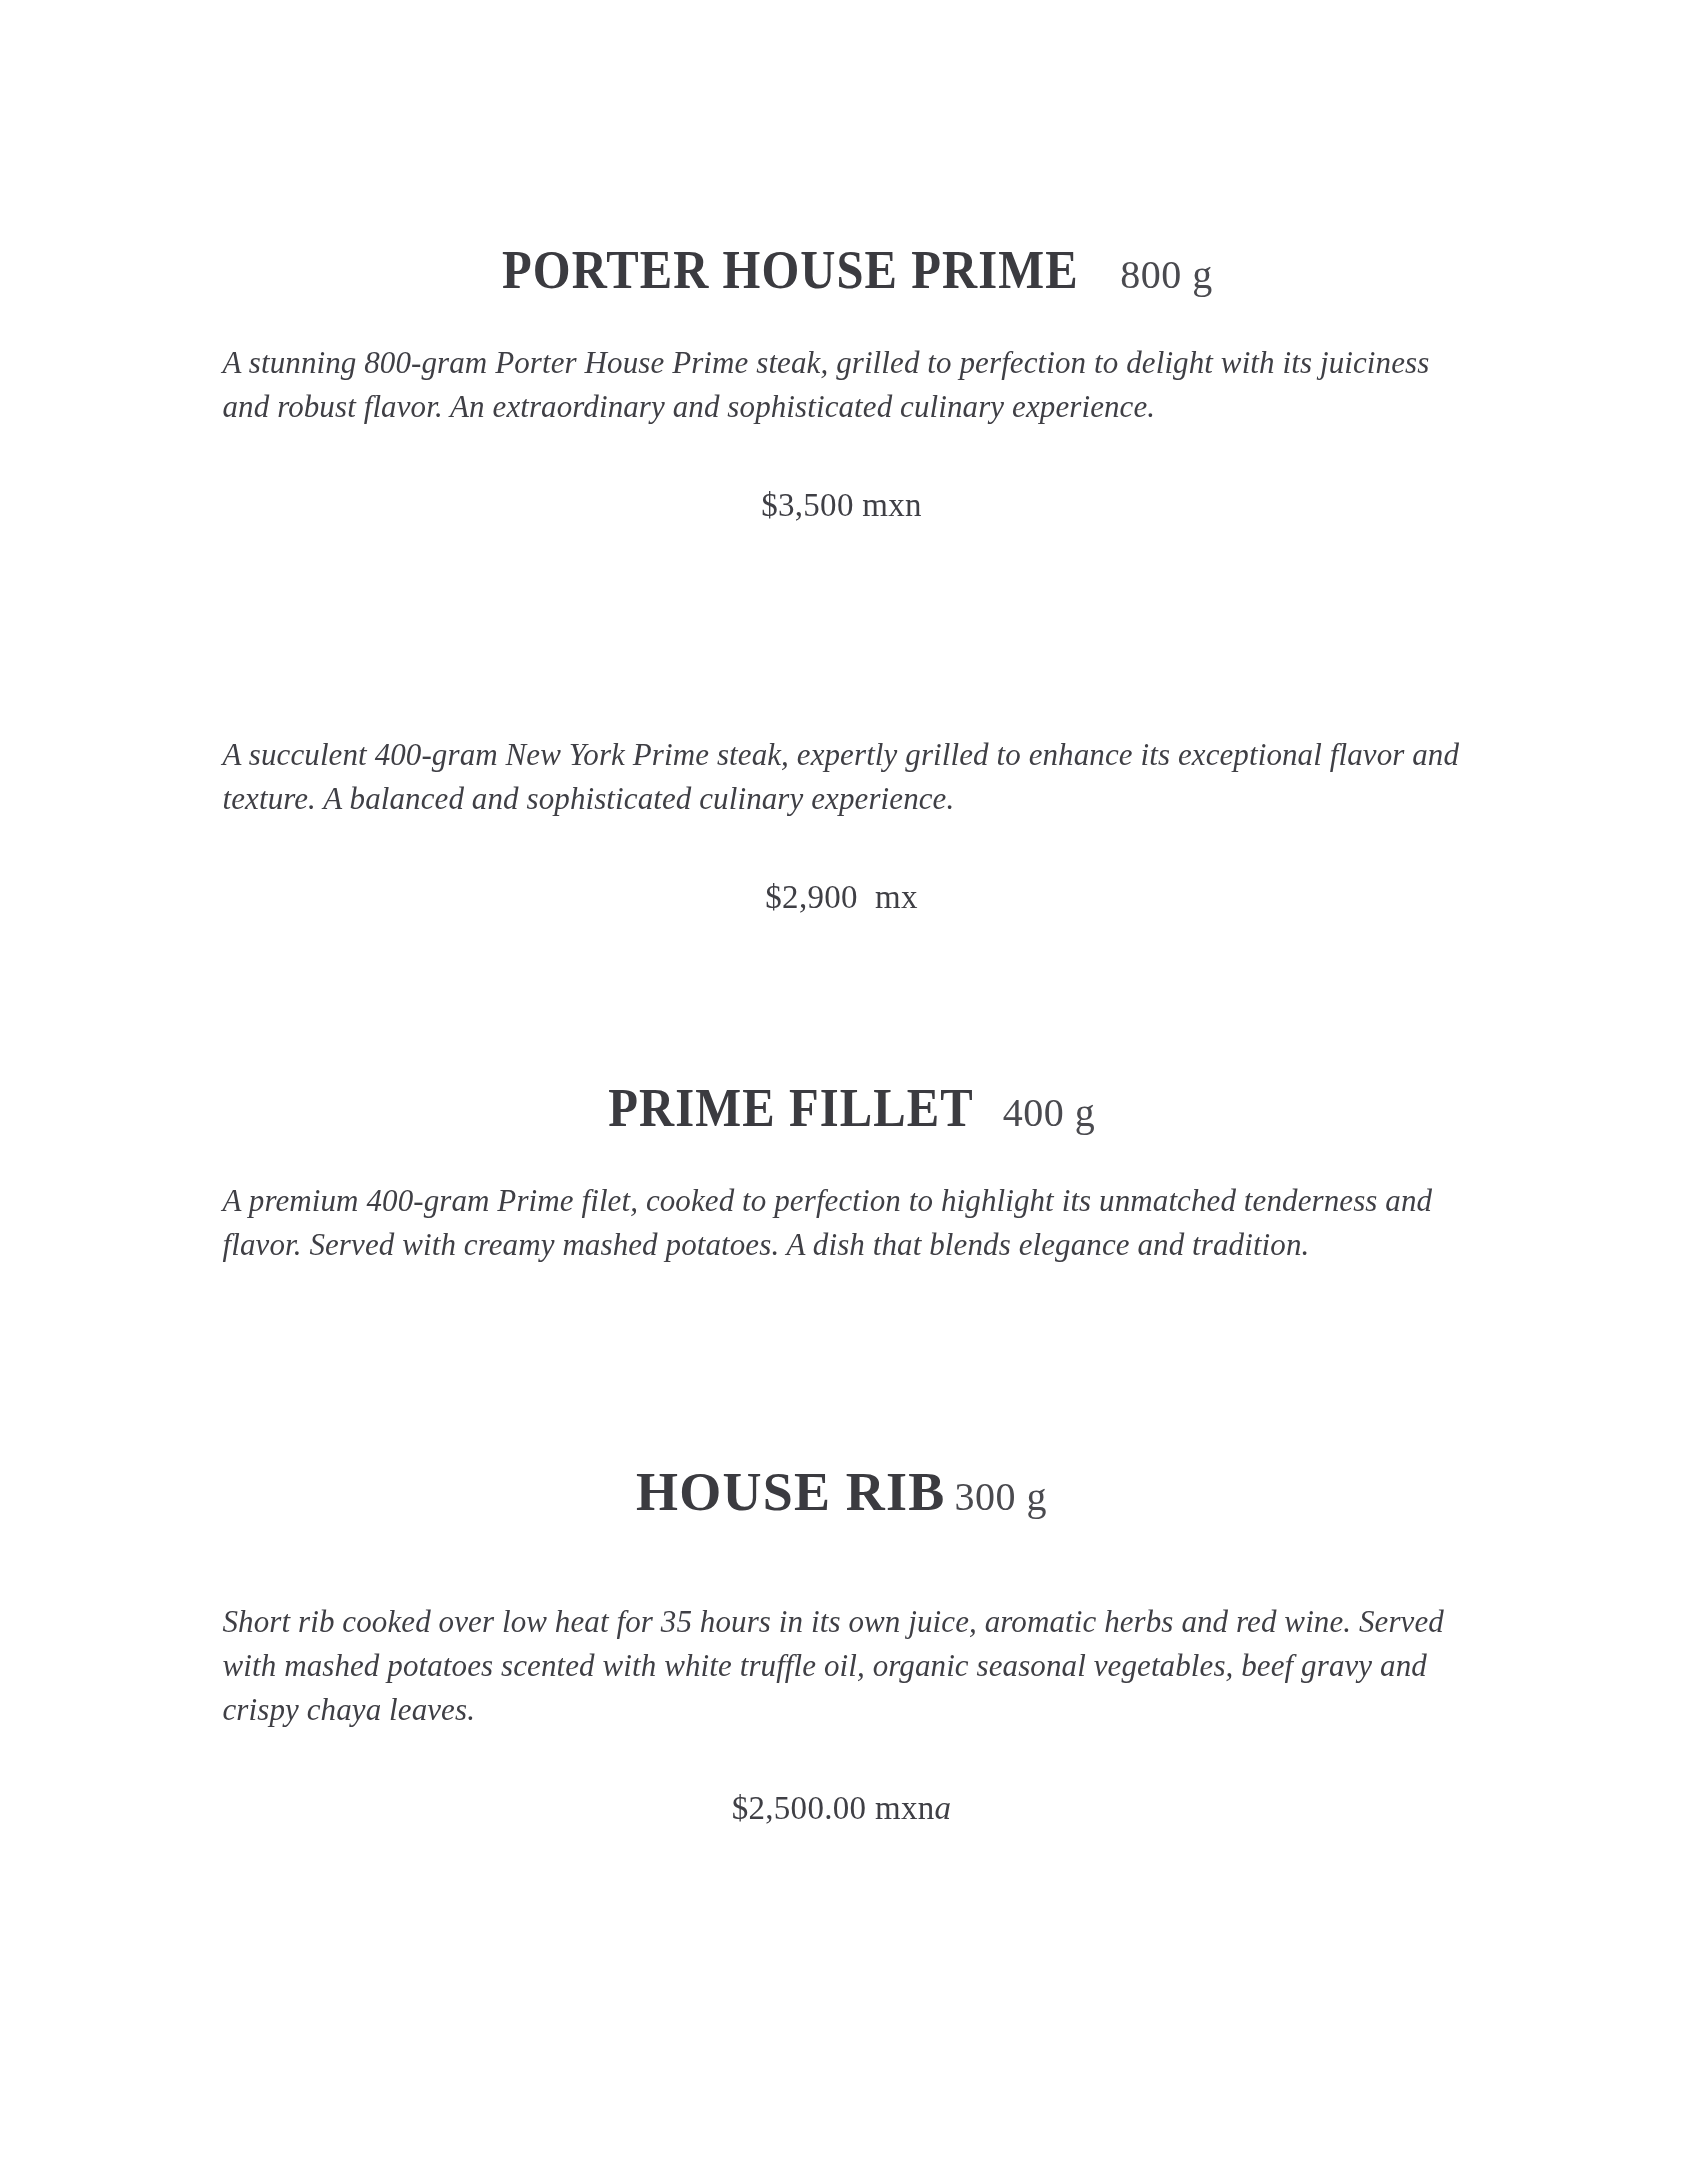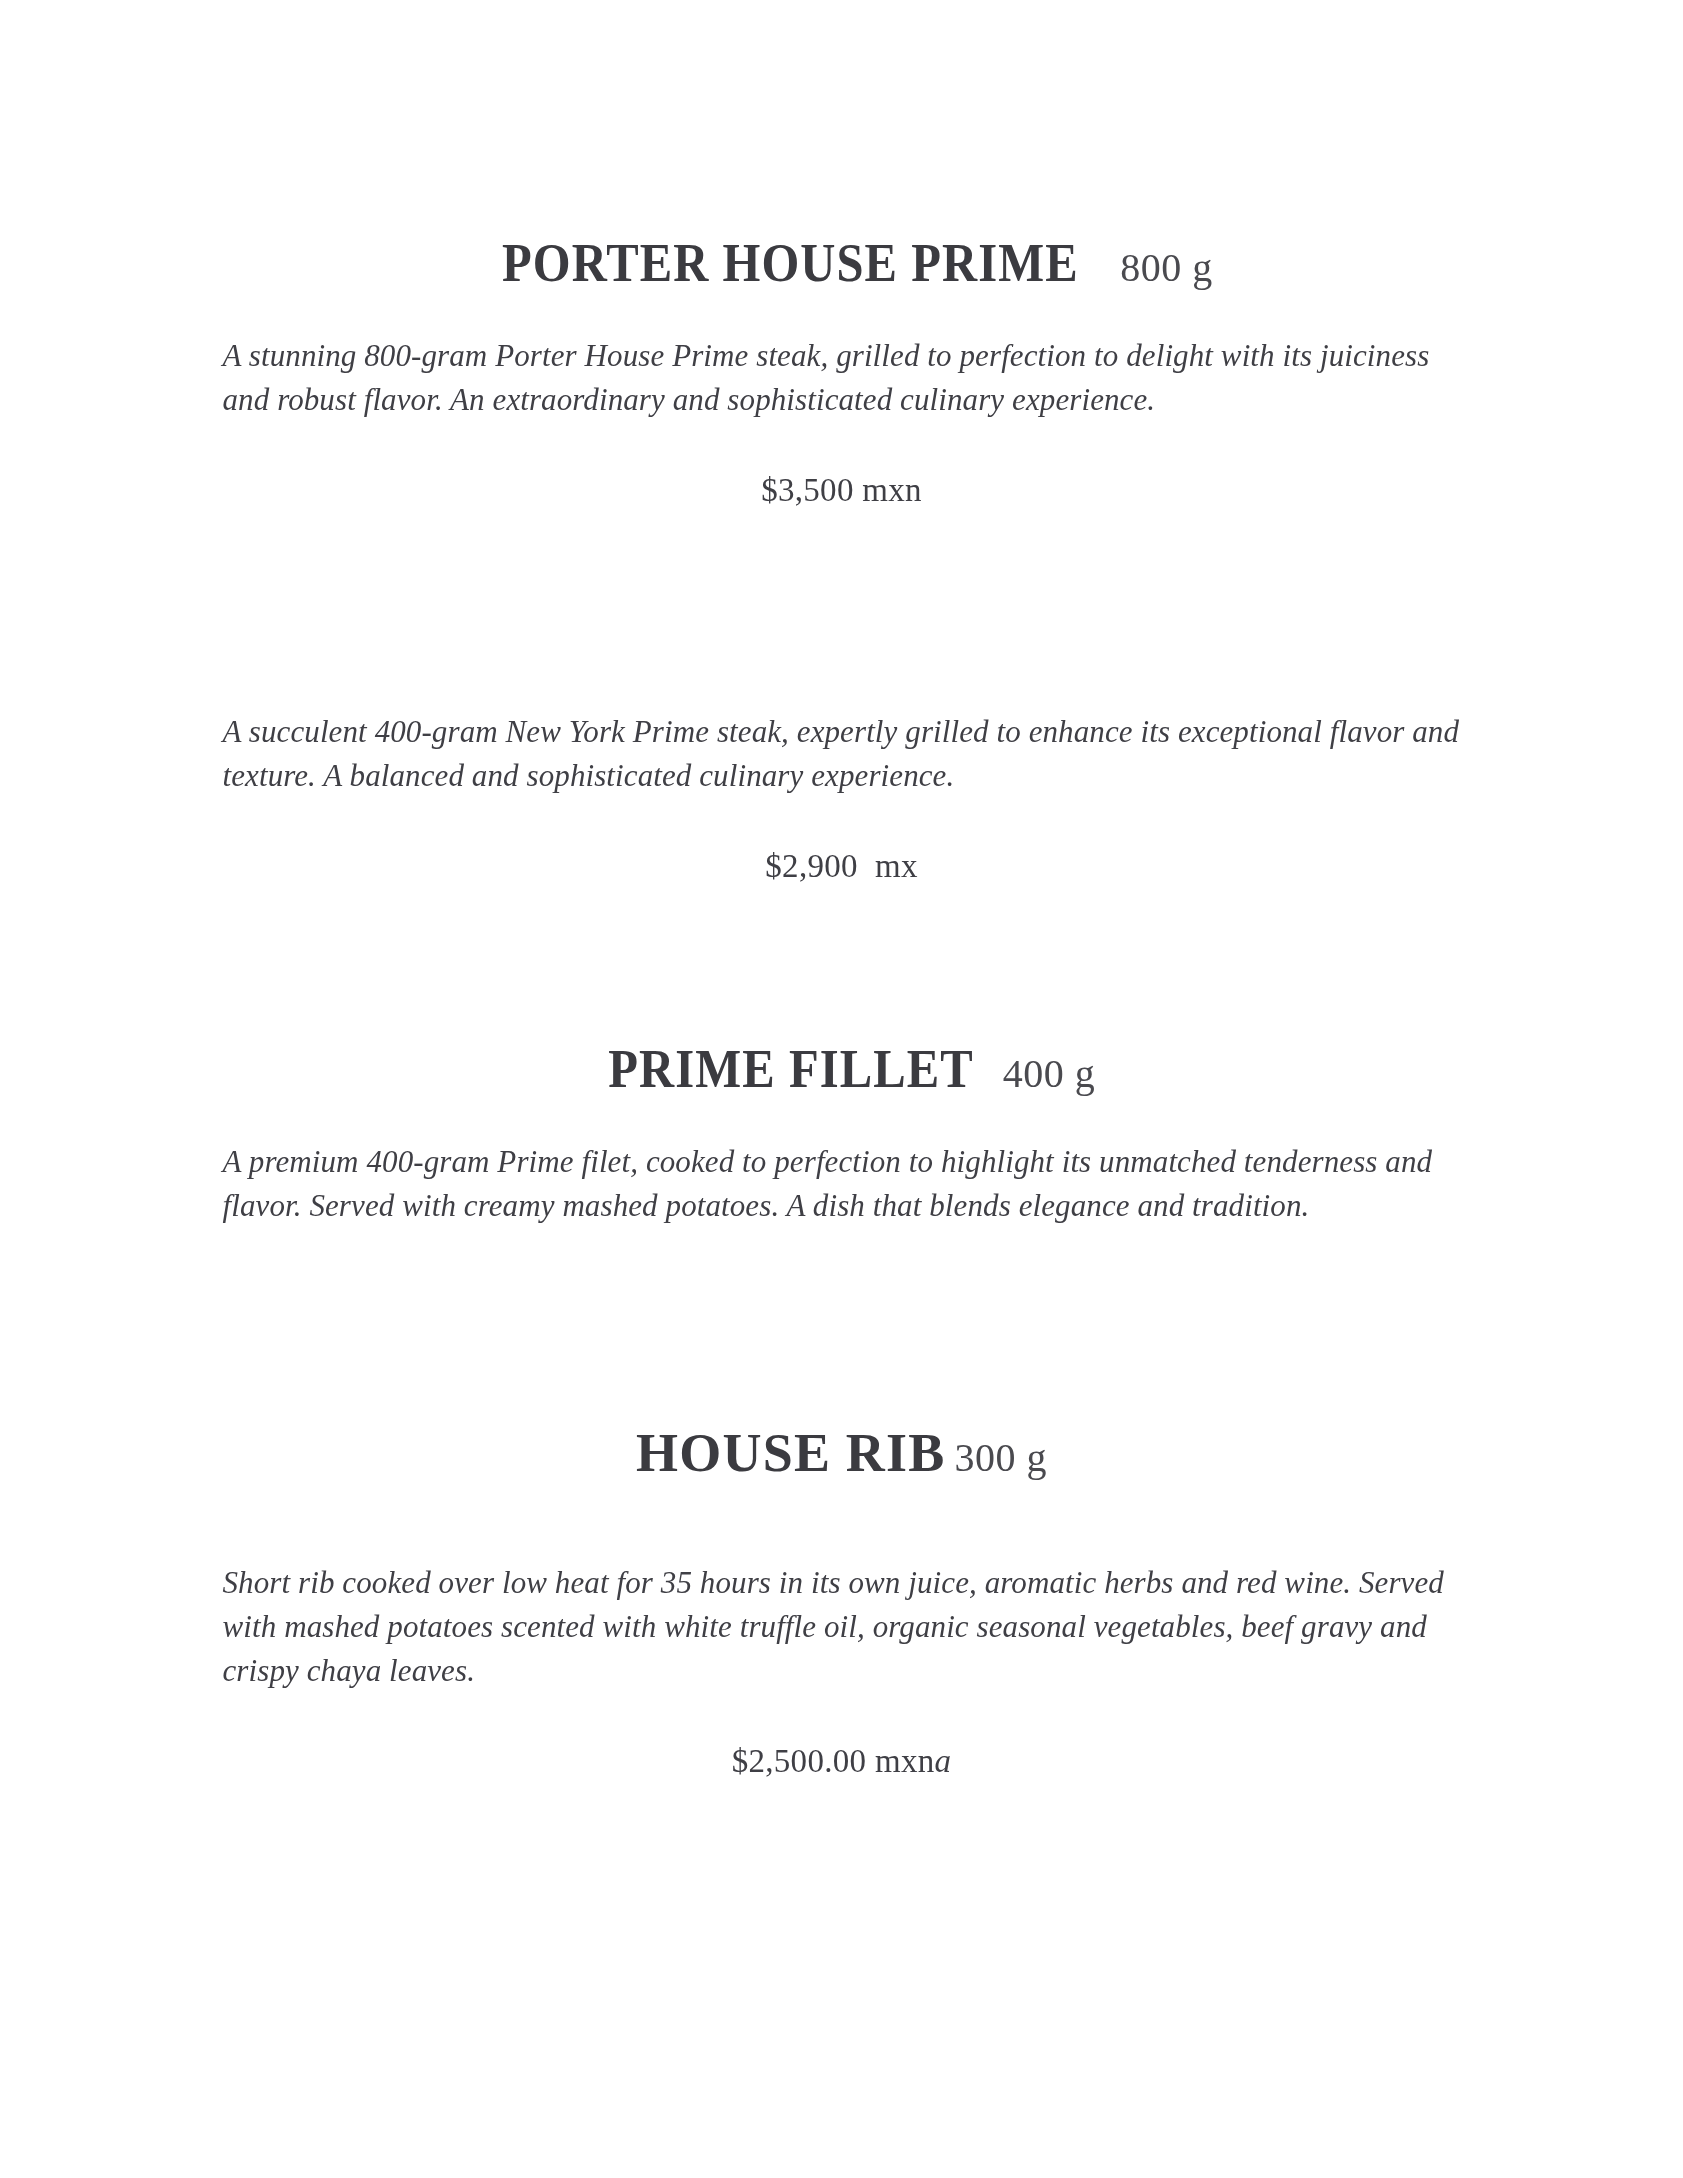--- a/index.html
+++ b/index.html
@@ -12,21 +12,21 @@
     height: 2178px;
     font-family: "Liberation Serif", "DejaVu Serif", serif;
     color: #3b3b40;
     -webkit-font-smoothing: antialiased;
   }
 
   .page {
     width: 1683px;
     height: 2178px;
     box-sizing: border-box;
-    padding: 0;
+    padding: 7px;
     position: relative;
     background: #ffffff;
     overflow: hidden;
   }
 
   .menu-list {
     padding-top: 236px;
   }
 
   .menu-item {
@@ -80,21 +80,21 @@
     letter-spacing: 0.1px;
   }
 
   
   .item-price {
     font-family: "Liberation Serif", "DejaVu Serif", serif;
     font-style: normal;
     font-size: 33px;
     color: #3f3f45;
     text-align: center;
-    margin: 8px;
+    margin: 16px;
     white-space: pre;
     letter-spacing: 0.3px;
   }
   .price-suffix-italic {
     font-style: italic;
   }
 
   
   .gap-head-desc { height: 44px; }
   .gap-head-desc-wide { height: 81px; }

